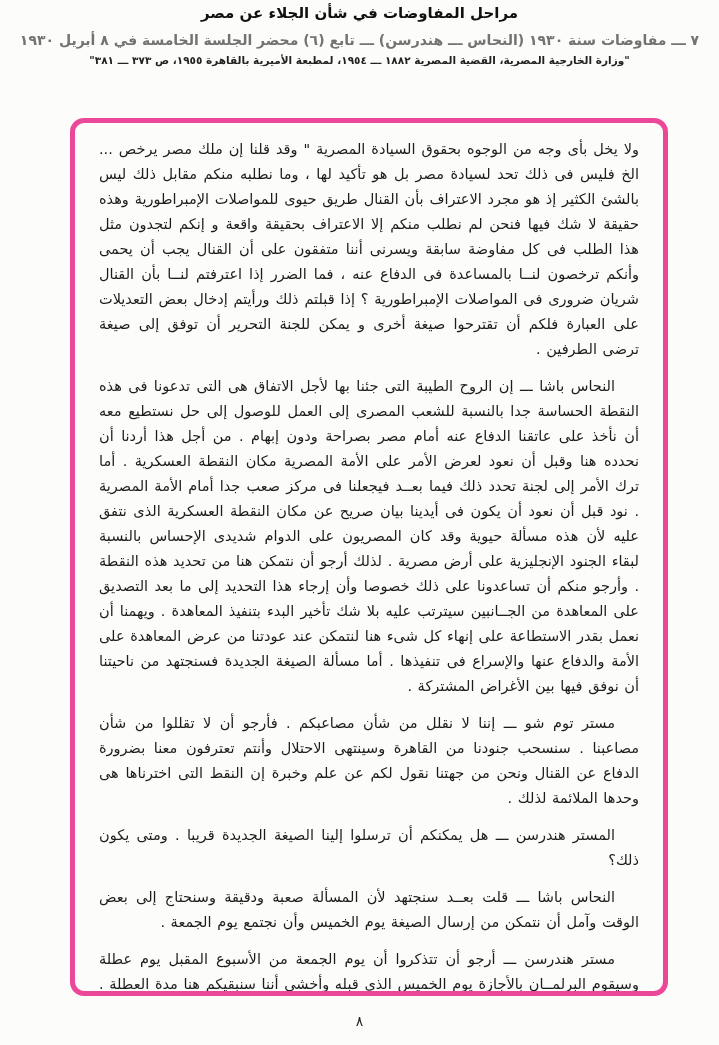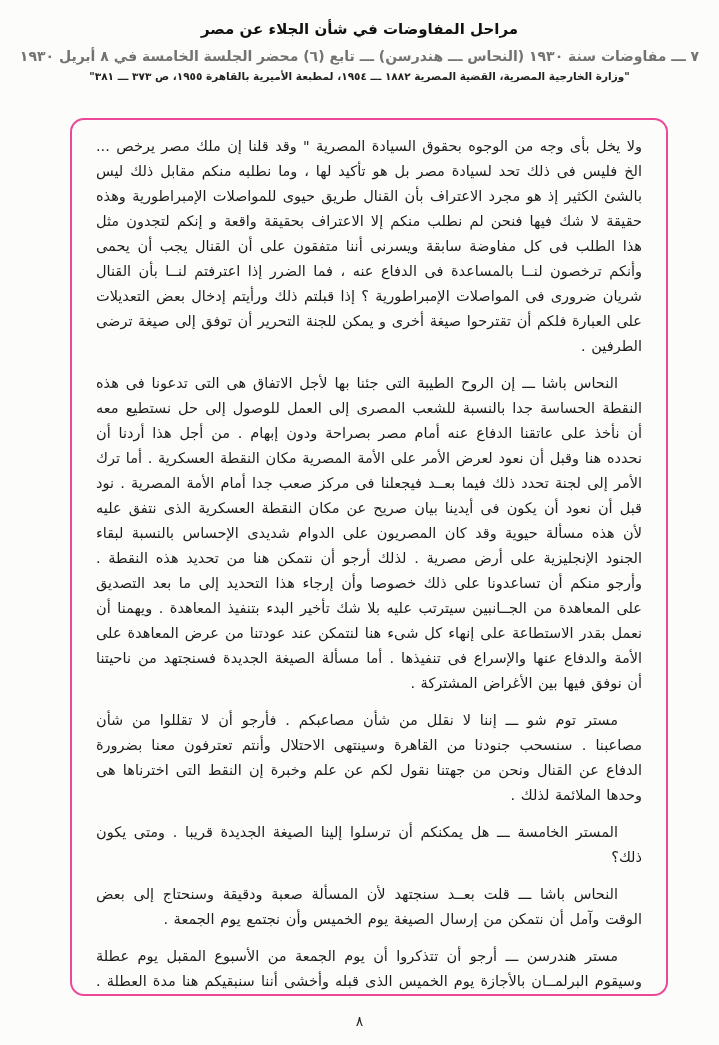--- a/index.html
+++ b/index.html
@@ -13,21 +13,21 @@
     height: 1045px;
     margin: 0 auto;
     background: #fcfcfa;
     font-family: "DejaVu Sans", sans-serif;
     direction: rtl;
     color: #1a1a1a;
     overflow: hidden;
   }
   .header {
     text-align: center;
-    padding-top: 20px;
+    padding-top: 4px;
   }
   .doc-title {
     font-size: 15px;
     font-weight: bold;
     color: #111;
   }
   .doc-subtitle {
     font-size: 14px;
     font-weight: bold;
     color: #737373;
@@ -40,21 +40,21 @@
     color: #222;
     margin-top: 6px;
   }
   .highlight-box {
     position: absolute;
     top: 118px;
     left: 70px;
     width: 598px;
     height: 878px;
     box-sizing: border-box;
-    border: 2px solid #ec4899;
+    border: 5px solid #ec4899;
     border-radius: 14px;
     padding: 14px 24px 8px 24px;
     background: #fcfcfa;
     overflow: hidden;
   }
   .para {
     margin: 0 0 12px 0;
     font-size: 14.5px;
     line-height: 25px;
     text-align: justify;
@@ -86,20 +86,20 @@
   <div class="header">
     <div class="doc-title">مراحل المفاوضات في شأن الجلاء عن مصر</div>
     <div class="doc-subtitle">٧ ـــ مفاوضات سنة ١٩٣٠ (النحاس ـــ هندرسن) ـــ تابع (٦) محضر الجلسة الخامسة في ٨ أبريل ١٩٣٠</div>
     <div class="doc-citation">"وزارة الخارجية المصرية، القضية المصرية ١٨٨٢ ـــ ١٩٥٤، لمطبعة الأميرية بالقاهرة ١٩٥٥، ص ٣٧٣ ـــ ٣٨١"</div>
   </div>
 
   <div class="highlight-box">
     <p class="para continuation">ولا يخل بأى وجه من الوجوه بحقوق السيادة المصرية " وقد قلنا إن ملك مصر يرخص ... الخ فليس فى ذلك تحد لسيادة مصر بل هو تأكيد لها ، وما نطلبه منكم مقابل ذلك ليس بالشئ الكثير إذ هو مجرد الاعتراف بأن القنال طريق حيوى للمواصلات الإمبراطورية وهذه حقيقة لا شك فيها فنحن لم نطلب منكم إلا الاعتراف بحقيقة واقعة و إنكم لتجدون مثل هذا الطلب فى كل مفاوضة سابقة ويسرنى أننا متفقون على أن القنال يجب أن يحمى وأنكم ترخصون لنــا بالمساعدة فى الدفاع عنه ، فما الضرر إذا اعترفتم لنــا بأن القنال شريان ضرورى فى المواصلات الإمبراطورية ؟ إذا قبلتم ذلك ورأيتم إدخال بعض التعديلات على العبارة فلكم أن تقترحوا صيغة أخرى و يمكن للجنة التحرير أن توفق إلى صيغة ترضى الطرفين .</p>
     <p class="para">النحاس باشا ـــ إن الروح الطيبة التى جئنا بها لأجل الاتفاق هى التى تدعونا فى هذه النقطة الحساسة جدا بالنسبة للشعب المصرى إلى العمل للوصول إلى حل نستطيع معه أن نأخذ على عاتقنا الدفاع عنه أمام مصر بصراحة ودون إبهام . من أجل هذا أردنا أن نحدده هنا وقبل أن نعود لعرض الأمر على الأمة المصرية مكان النقطة العسكرية . أما ترك الأمر إلى لجنة تحدد ذلك فيما بعــد فيجعلنا فى مركز صعب جدا أمام الأمة المصرية . نود قبل أن نعود أن يكون فى أيدينا بيان صريح عن مكان النقطة العسكرية الذى نتفق عليه لأن هذه مسألة حيوية وقد كان المصريون على الدوام شديدى الإحساس بالنسبة لبقاء الجنود الإنجليزية على أرض مصرية . لذلك أرجو أن نتمكن هنا من تحديد هذه النقطة . وأرجو منكم أن تساعدونا على ذلك خصوصا وأن إرجاء هذا التحديد إلى ما بعد التصديق على المعاهدة من الجــانبين سيترتب عليه بلا شك تأخير البدء بتنفيذ المعاهدة . ويهمنا أن نعمل بقدر الاستطاعة على إنهاء كل شىء هنا لنتمكن عند عودتنا من عرض المعاهدة على الأمة والدفاع عنها والإسراع فى تنفيذها . أما مسألة الصيغة الجديدة فسنجتهد من ناحيتنا أن نوفق فيها بين الأغراض المشتركة .</p>
     <p class="para">مستر توم شو ـــ إننا لا نقلل من شأن مصاعبكم . فأرجو أن لا تقللوا من شأن مصاعبنا . سنسحب جنودنا من القاهرة وسينتهى الاحتلال وأنتم تعترفون معنا بضرورة الدفاع عن القنال ونحن من جهتنا نقول لكم عن علم وخبرة إن النقط التى اخترناها هى وحدها الملائمة لذلك .</p>
-    <p class="para">المستر الخامسة ـــ هل يمكنكم أن ترسلوا إلينا الصيغة الجديدة قريبا . ومتى يكون ذلك؟</p>
+    <p class="para">المستر هندرسن ـــ هل يمكنكم أن ترسلوا إلينا الصيغة الجديدة قريبا . ومتى يكون ذلك؟</p>
     <p class="para">النحاس باشا ـــ قلت بعــد سنجتهد لأن المسألة صعبة ودقيقة وسنحتاج إلى بعض الوقت وآمل أن نتمكن من إرسال الصيغة يوم الخميس وأن نجتمع يوم الجمعة .</p>
     <p class="para">مستر هندرسن ـــ أرجو أن تتذكروا أن يوم الجمعة من الأسبوع المقبل يوم عطلة وسيقوم البرلمــان بالأجازة يوم الخميس الذى قبله وأخشى أننا سنبقيكم هنا مدة العطلة .  فهل ترون مانعا</p>
   </div>
 
   <div class="page-number">٨</div>
 
 </div>
 
 </body></html>

